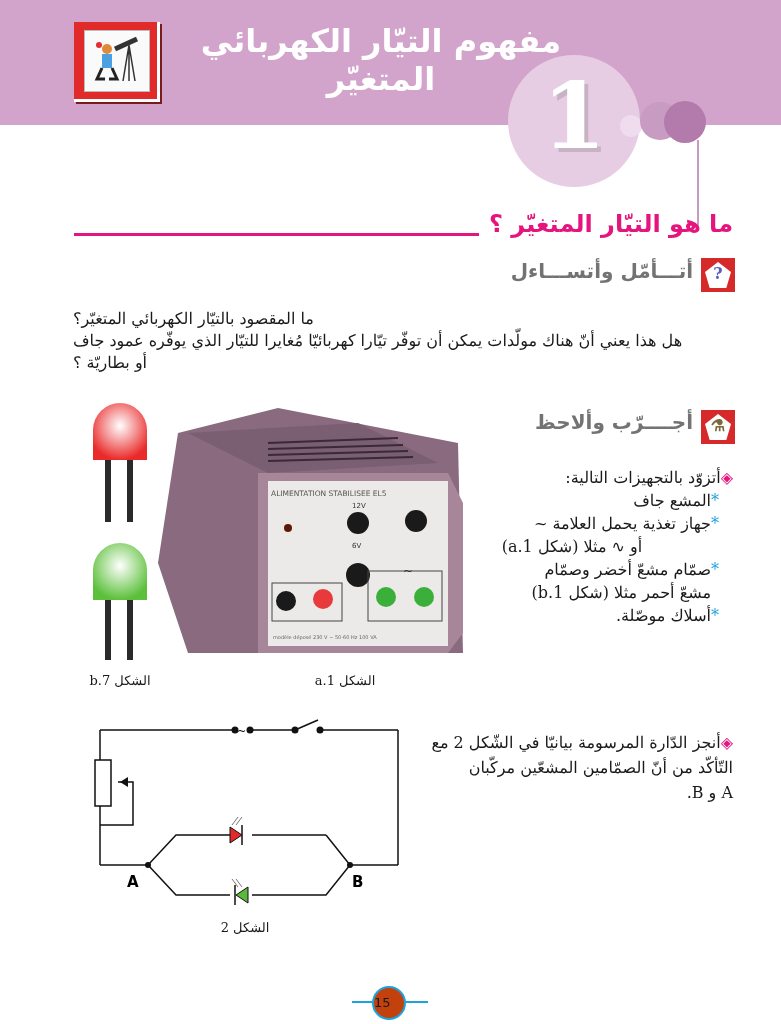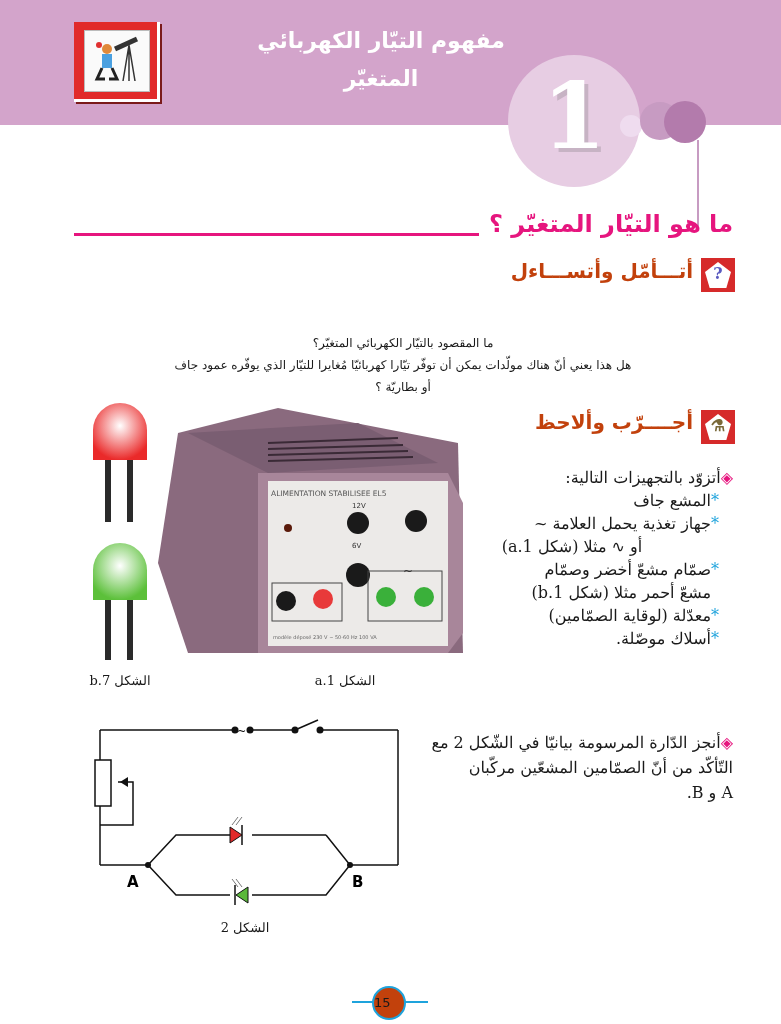--- a/index.html
+++ b/index.html
@@ -2,44 +2,44 @@
 <html><head>
 <meta charset="utf-8">
 <style>
   html, body { margin:0; padding:0; }
   body { width:781px; height:1024px; position:relative; background:#ffffff; overflow:hidden;
          font-family:"DejaVu Serif", "Liberation Serif", serif; color:#1a1a1a; }
   .abs { position:absolute; }
   .banner { left:0; top:0; width:781px; height:125px; background:#d3a4cb; }
   .banner-title { right:190px; top:22px; width:420px; text-align:center; direction:rtl;
                   color:#ffffff; font-family:"DejaVu Sans", sans-serif; font-weight:bold;
-                  font-size:22px; line-height:38px; }
+                  font-size:32px; line-height:38px; }
   .logo-frame { left:74px; top:22px; width:86px; height:80px; background:#e12a2a;
                 box-shadow:inset -3px -3px 0 #fff, 2px 2px 0 #7a1a1a; }
   .logo-inner { position:absolute; left:10px; top:8px; right:10px; bottom:10px; background:#fafafa;
                 border:1px solid #bbb; }
   .big-circle { left:508px; top:55px; width:132px; height:132px; border-radius:50%; background:#e7cde3; }
   .big-num { left:508px; top:62px; width:132px; text-align:center; font-family:"DejaVu Serif", serif;
              font-size:92px; color:#ffffff; text-shadow:4px 4px 0 #c7b3c4; font-weight:bold; }
   .dot1 { left:620px; top:115px; width:22px; height:22px; border-radius:50%; background:#efdcef; }
   .dot2 { left:640px; top:102px; width:40px; height:38px; border-radius:50%; background:#c79bc2; }
   .dot3 { left:664px; top:101px; width:42px; height:42px; border-radius:50%; background:#b37bac; }
   .vline { left:697px; top:140px; width:2px; height:90px; background:#c79bc2; }
 
   .section-title { right:48px; top:210px; color:#e6157e; font-family:"DejaVu Sans", sans-serif;
                    font-weight:bold; font-size:24px; direction:rtl; }
   .section-rule { left:74px; top:233px; width:405px; height:3px; background:#e6157e; }
 
-  .subhead { direction:rtl; color:#c2410c; font-family:"DejaVu Sans", sans-serif; font-weight:bold; font-size:20px; }
+  .subhead { direction:rtl; color:#737373; font-family:"DejaVu Sans", sans-serif; font-weight:bold; font-size:20px; }
   .icon-pent { width:34px; height:34px; background:#d62a2a; position:absolute; }
   .icon-pent::after { content:""; position:absolute; left:4px; top:4px; right:4px; bottom:4px; background:#fff;
                       clip-path:polygon(50% 0,100% 38%,82% 100%,18% 100%,0 38%); }
   .icon-glyph { position:absolute; z-index:2; left:0; top:6px; width:34px; text-align:center; font-size:16px; color:#5a5ac0; font-weight:bold; }
 
-  .para { direction:rtl; text-align:center; font-size:12px; line-height:22px;margin-top:24px; }
+  .para { direction:rtl; text-align:left; font-size:16px; line-height:22px; }
 
   .list { direction:rtl; text-align:right; font-size:16px; line-height:23px; }
   .diamond { color:#e6157e; }
   .star { color:#1ea3dc; }
 
   .caption { font-size:13px; direction:rtl; text-align:center; }
 
   .psu { left:158px; top:403px; width:312px; height:268px; }
   .page-num-line { left:352px; top:1001px; width:76px; height:2px; background:#1ea3dc; }
   .page-num { left:372px; top:986px; width:30px; height:30px; border:2px solid #1ea3dc; border-radius:50%;
@@ -149,21 +149,20 @@
 </div>
 <div class="abs subhead" style="right:88px; top:410px;">أجــــرّب وألاحظ</div>
 
 <div class="abs list" style="right:48px; top:466px; width:300px;">
   <div><span class="diamond">◈</span><span>أتزوّد بالتجهيزات التالية:</span></div>
   <div style="padding-right:14px;"><span class="star">*</span><span>المشع جاف</span></div>
   <div style="padding-right:14px;"><span class="star">*</span><span>جهاز تغذية يحمل العلامة ~</span></div>
   <div style="padding-right:22px;text-align:center;">أو ∿ مثلا (شكل 1.a)</div>
   <div style="padding-right:14px;"><span class="star">*</span><span>صمّام مشعّ أخضر وصمّام</span></div>
   <div style="padding-right:22px;">مشعّ أحمر مثلا (شكل 1.b)</div>
-  <div style="padding-right:14px;"><span class="star">*</span><span>معدّلة (لوقاية الصمّامين)</span></div>
   <div style="padding-right:14px;"><span class="star">*</span><span>أسلاك موصّلة.</span></div>
 </div>
 
 <div class="abs" style="left:90px; top:715px; width:320px; height:190px;">
   <svg width="320" height="190" viewBox="0 0 320 190">
     <g stroke="#111" stroke-width="1.5" fill="none">
       <line x1="10" y1="15" x2="145" y2="15"></line>
       <line x1="160" y1="15" x2="205" y2="15"></line>
       <line x1="205" y1="15" x2="228" y2="5"></line>
       <line x1="230" y1="15" x2="308" y2="15"></line>

